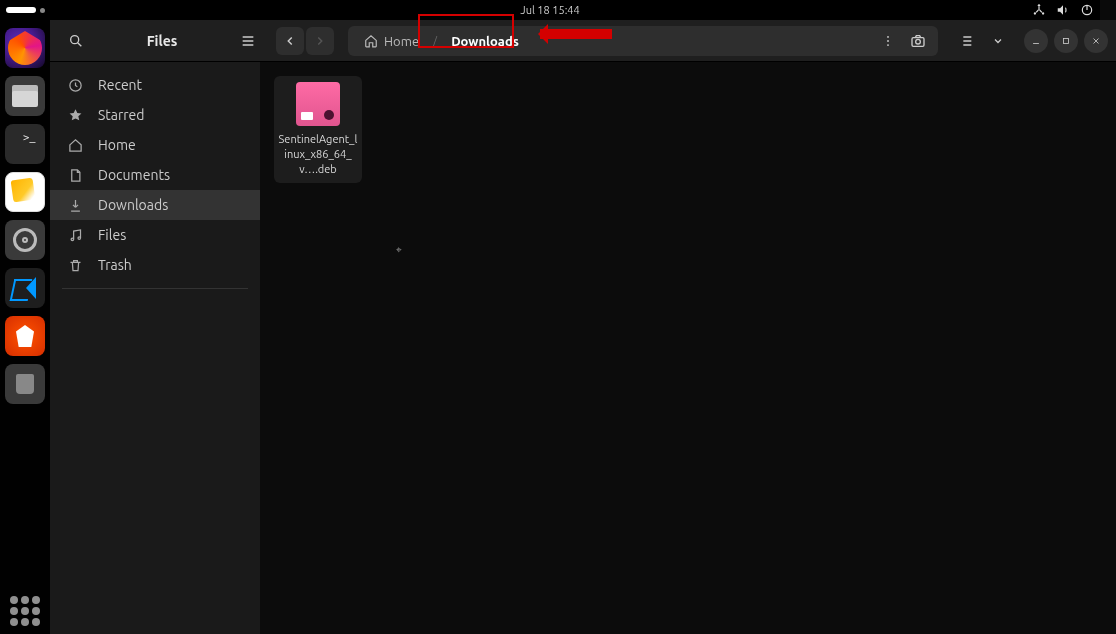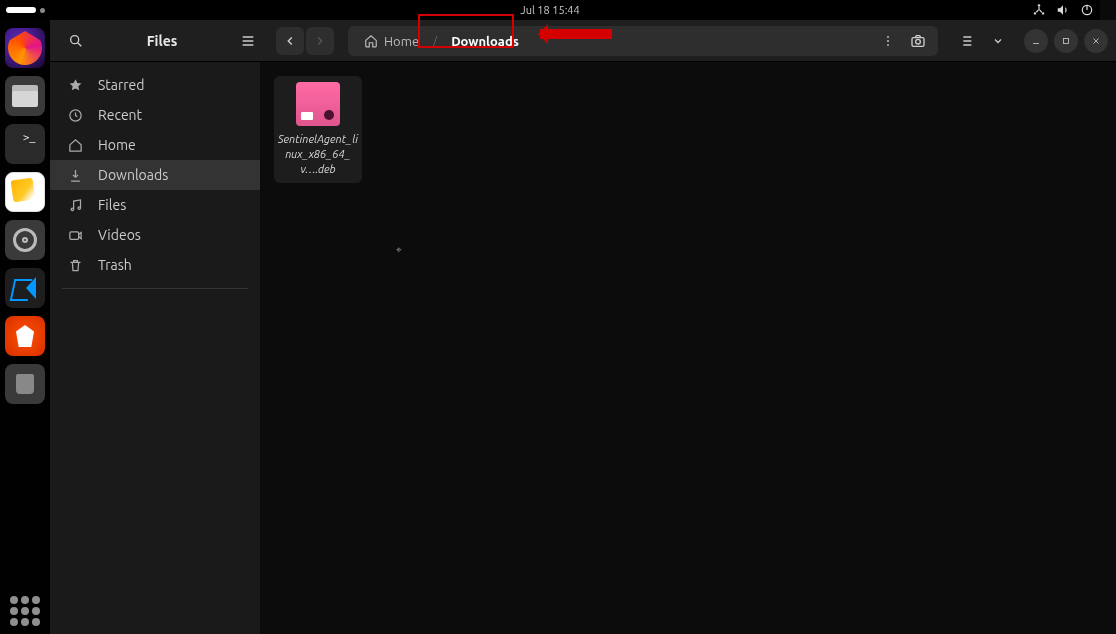--- a/index.html
+++ b/index.html
@@ -64,21 +64,21 @@
   .side-item{display:flex; align-items:center; gap:14px; padding:7px 18px; font-size:14px; color:#ccc; cursor:pointer;}
   .side-item.sel{background:#333;}
   .side-ic{width:16px; text-align:center; color:#aaa;}
   .side-sep{height:1px; background:#333; margin:8px 12px;}
 
   .content{flex:1; background:#0c0c0c; padding:14px; position:relative;}
   .file-tile{width:88px; display:flex; flex-direction:column; align-items:center; padding:6px 4px; border-radius:6px; background:#1d1d1d;}
   .file-thumb{width:44px;height:44px;background:linear-gradient(180deg,#ff6ba5 0%,#e0558f 100%); border-radius:4px; margin-bottom:6px; position:relative;}
   .file-thumb::after{content:""; position:absolute; bottom:6px; left:5px; width:12px; height:8px; background:#fff; border-radius:1px;}
   .file-thumb::before{content:""; position:absolute; bottom:6px; right:6px; width:10px; height:10px; background:#4a1230; border-radius:50%;}
-  .file-name{font-size:11px; line-height:1.35; text-align:center; color:#d8d8d8; word-break:break-all;font-style:italic;}
+  .file-name{font-size:11px; line-height:1.35; text-align:center; color:#d8d8d8; word-break:break-all;}
 
   .cursor-ind{position:absolute; top:182px; left:136px; font-size:10px; color:#888;}
 
   
   .anno-box{position:absolute; border:2px solid #d40000; pointer-events:none;}
   .anno-arrow{position:absolute; height:10px; background:#d40000; pointer-events:none;}
   .anno-arrow::before{content:""; position:absolute; left:-12px; top:-5px; border:10px solid transparent; border-right-color:#d40000;}
 
   svg{display:block;}
 </style>
@@ -237,69 +237,69 @@
             <path d="M6 6l12 12M18 6L6 18"></path>
           </svg>
       </div>
     </div>
   </div>
 
   <div class="files-body">
     <div class="sidebar">
       <div class="side-item">
         <span class="side-ic">
+            <svg width="15" height="15" viewBox="0 0 24 24" fill="none" stroke="currentColor" stroke-width="2">
+              <circle cx="12" cy="12" r="9"></circle>
+              <path d="M12 7v5l3 2"></path>
+            </svg>
+          </span>
+        <span>Recent</span>
+      </div>
+      <div class="side-item">
+        <span class="side-ic">
             <svg width="15" height="15" viewBox="0 0 24 24" fill="currentColor">
               <path d="M12 2l2.9 6 6.6.6-5 4.6 1.5 6.5L12 16.9 6 19.7l1.5-6.5-5-4.6 6.6-.6z"></path>
             </svg>
           </span>
         <span>Starred</span>
       </div>
       <div class="side-item">
         <span class="side-ic">
             <svg width="15" height="15" viewBox="0 0 24 24" fill="none" stroke="currentColor" stroke-width="2">
-              <circle cx="12" cy="12" r="9"></circle>
-              <path d="M12 7v5l3 2"></path>
-            </svg>
-          </span>
-        <span>Recent</span>
-      </div>
-      <div class="side-item">
-        <span class="side-ic">
-            <svg width="15" height="15" viewBox="0 0 24 24" fill="none" stroke="currentColor" stroke-width="2">
               <path d="M3 11l9-8 9 8v10H3z"></path>
             </svg>
           </span>
         <span>Home</span>
+      </div>
+      <div class="side-item">
+        <span class="side-ic">
+            <svg width="15" height="15" viewBox="0 0 24 24" fill="none" stroke="currentColor" stroke-width="2">
+              <path d="M6 3h9l4 4v14H6z"></path>
+              <path d="M15 3v4h4"></path>
+            </svg>
+          </span>
+        <span>Documents</span>
       </div>
       <div class="side-item sel">
         <span class="side-ic">
             <svg width="15" height="15" viewBox="0 0 24 24" fill="none" stroke="currentColor" stroke-width="2">
               <path d="M12 3v12m0 0l-4-4m4 4l4-4M5 21h14"></path>
             </svg>
           </span>
         <span>Downloads</span>
       </div>
       <div class="side-item">
         <span class="side-ic">
             <svg width="15" height="15" viewBox="0 0 24 24" fill="none" stroke="currentColor" stroke-width="2">
               <path d="M9 18V5l11-2v13"></path>
               <circle cx="7" cy="18" r="2"></circle>
               <circle cx="18" cy="16" r="2"></circle>
             </svg>
           </span>
         <span>Files</span>
-      </div>
-      <div class="side-item">
-        <span class="side-ic">
-            <svg width="15" height="15" viewBox="0 0 24 24" fill="none" stroke="currentColor" stroke-width="2">
-              <rect x="3" y="6" width="14" height="12" rx="2"></rect>
-              <path d="M17 10l4-3v10l-4-3z"></path>
-            </svg>
-          </span>
-        <span>Videos</span>
       </div>
       <div class="side-item">
         <span class="side-ic">
             <svg width="15" height="15" viewBox="0 0 24 24" fill="none" stroke="currentColor" stroke-width="2">
               <path d="M4 7h16M9 7V4h6v3M7 7l1 13h8l1-13"></path>
             </svg>
           </span>
         <span>Trash</span>
       </div>
       <div class="side-sep"></div>

